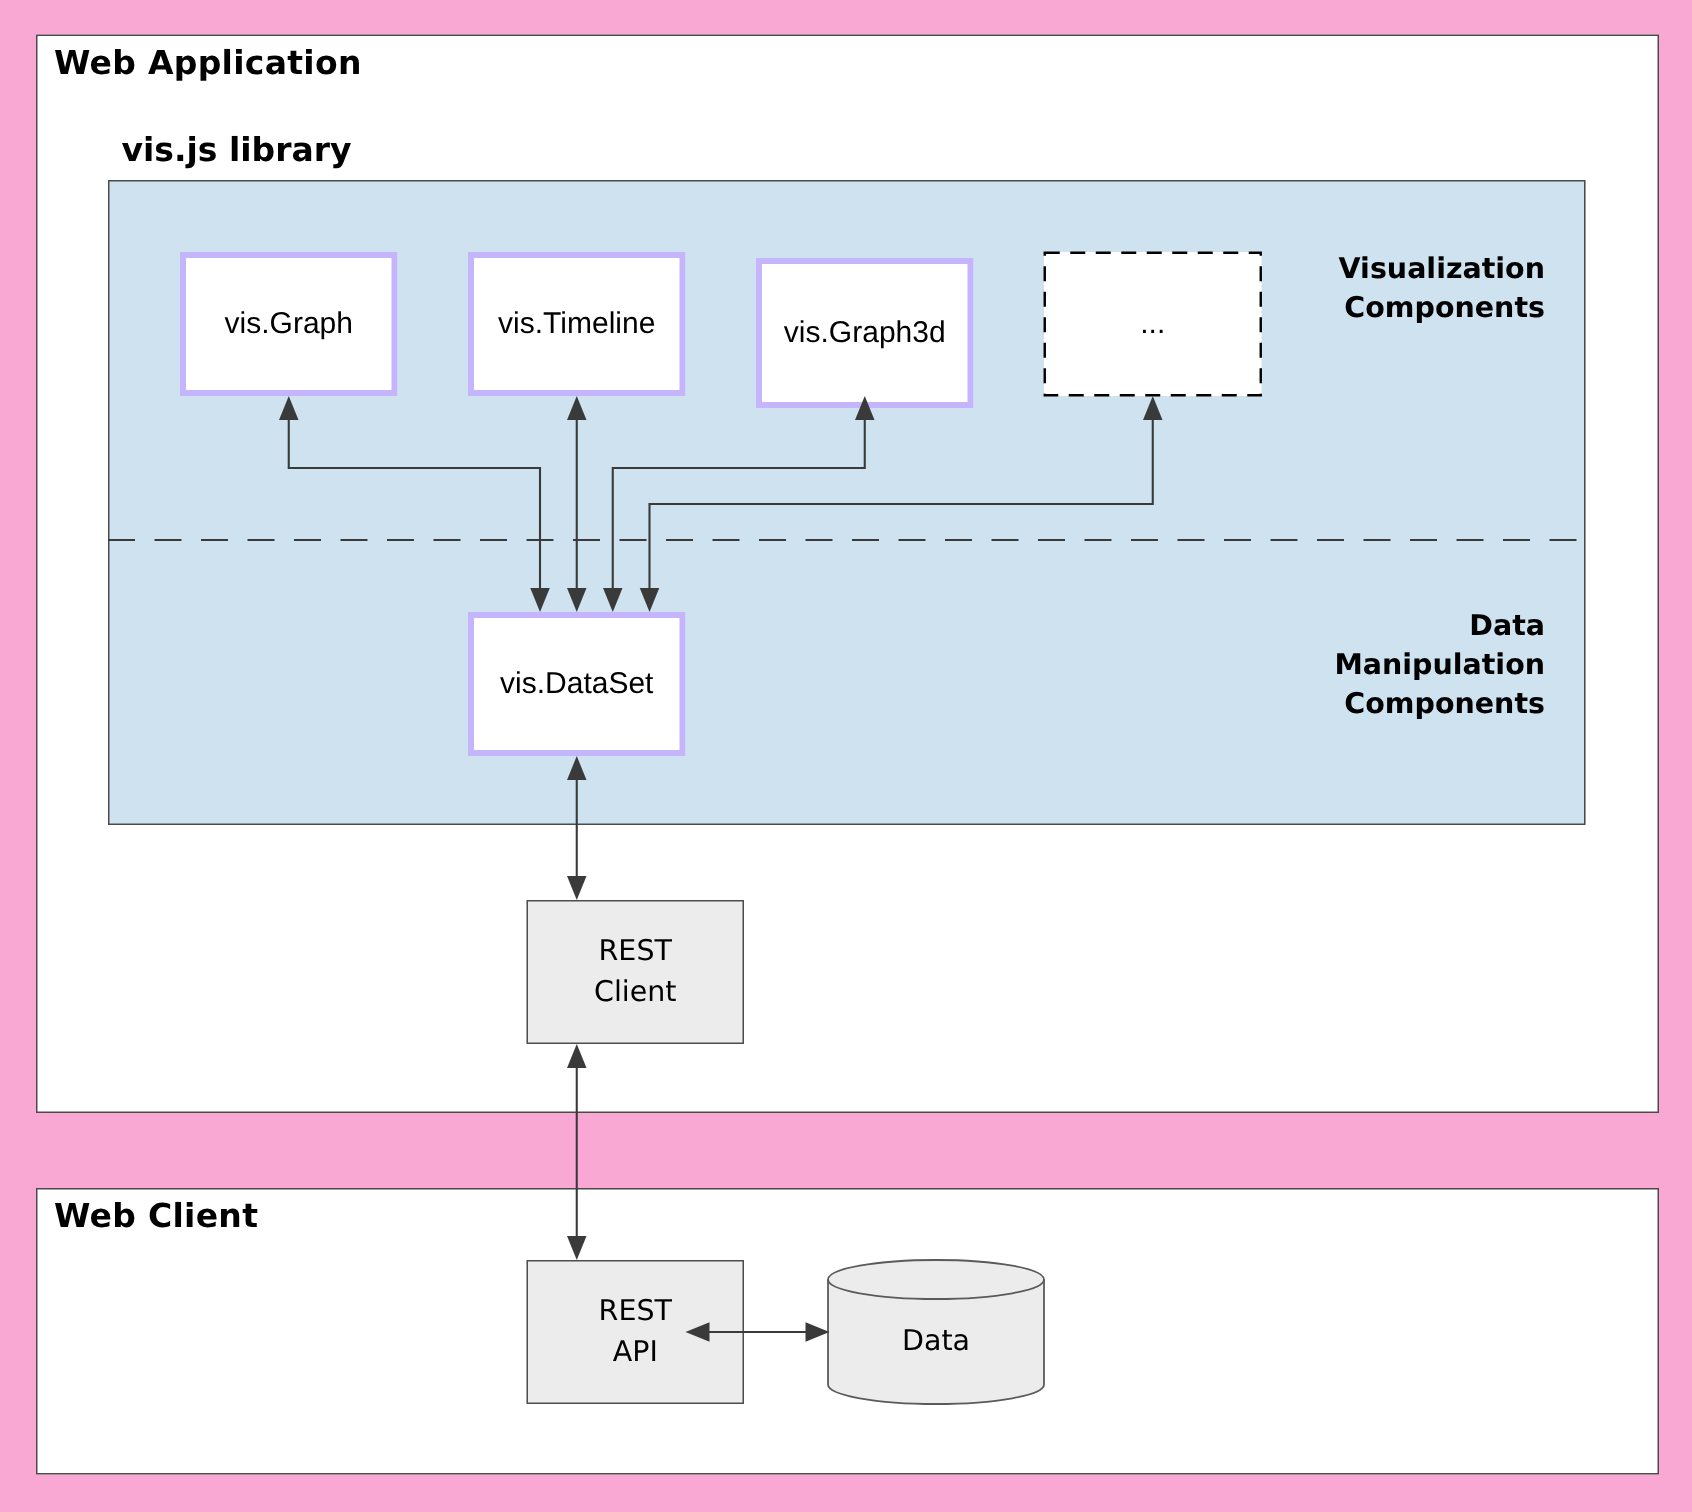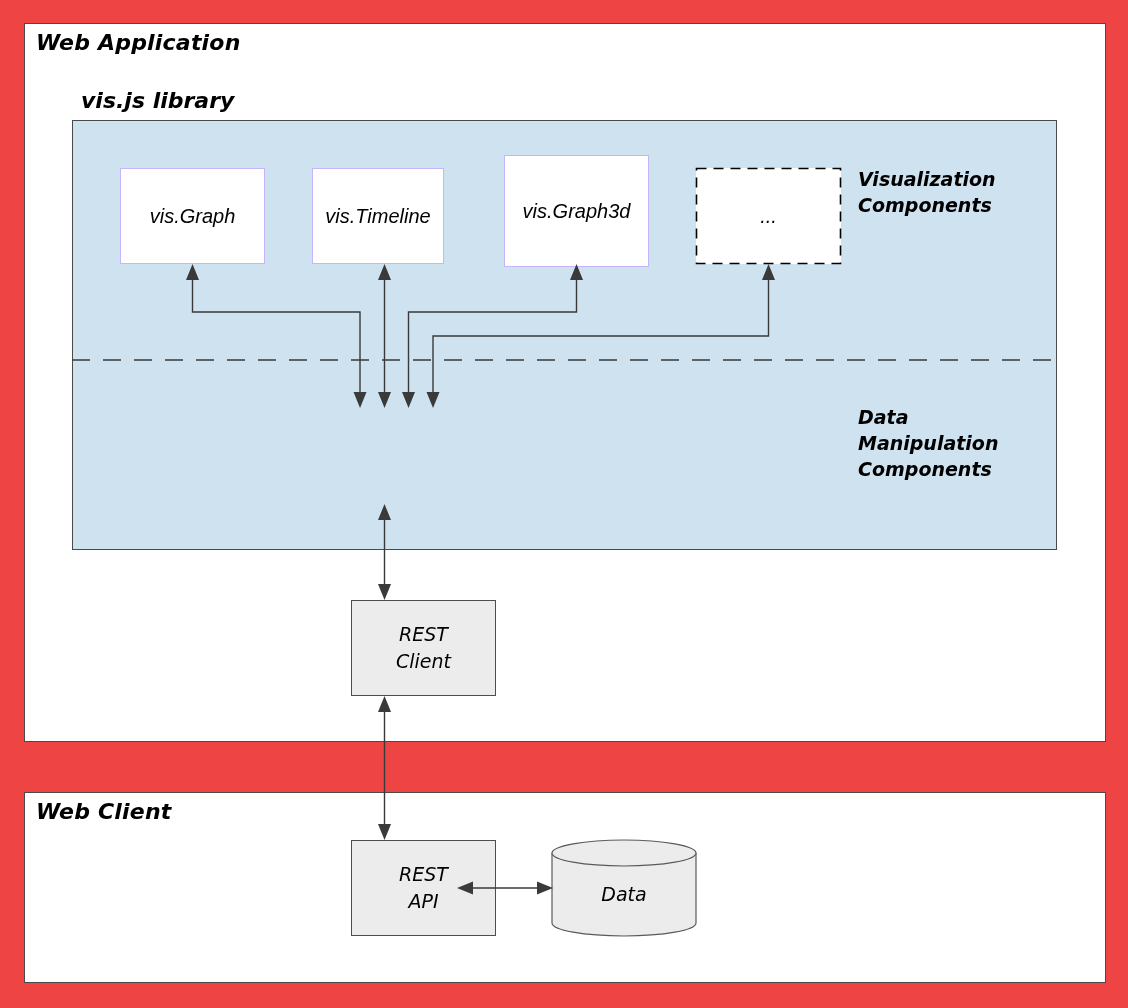--- a/index.html
+++ b/index.html
@@ -1,24 +1,23 @@
 <!DOCTYPE html>
 <html><head>
 <meta charset="utf-8">
 <style>
   html, body { margin: 0; padding: 0; background: #ffffff; }
   .canvas {
     position: relative;
     width: 1128px;
     height: 1008px;
-    background: #ef4444;
+    background: #f9a8d4;
     font-family: "DejaVu Sans", sans-serif;
     color: #000;
     overflow: hidden;
-    font-style: italic;
   }
   .abs { position: absolute; box-sizing: border-box; }
 
   .outer-box {
     border: 1px solid #4a4a4a;
     background: #ffffff;
   }
   .outer-title {
     font-size: 22px;
     font-weight: bold;
@@ -28,21 +27,21 @@
   .section-title {
     font-size: 22px;
     font-weight: bold;
     white-space: nowrap;
   }
   .panel-blue {
     background: #cfe2f0;
     border: 1px solid #4a4a4a;
   }
   .node {
-    border: 1px solid #c4b5fd;
+    border: 4px solid #c4b5fd;
     background: #ffffff;
     display: flex;
     align-items: center;
     justify-content: center;
     text-align: center;
     font-family: "Liberation Sans", sans-serif;
     font-size: 20px;
     line-height: 26px;
     white-space: pre-line;
   }
@@ -54,21 +53,21 @@
     line-height: 27px;
     margin-left: 39px;
   }
   .node-dashed {
     border: none; 
   }
   .side-label {
     font-size: 19px;
     font-weight: bold;
     line-height: 26px;
-    text-align: left;
+    text-align: right;
     white-space: pre-line;
   }
   .cyl-label {
     display: flex;
     align-items: center;
     justify-content: center;
     padding-top: 12px;
     font-family: "DejaVu Sans", sans-serif;
     font-size: 19px;
   }
@@ -89,36 +88,39 @@
   <div class="abs outer-box" style="left:24px; top:23px; width:1082px; height:719px;"></div>
   <div class="abs outer-title" style="left:36px; top:30px;">Web Application</div>
 
   <div class="abs section-title" style="left:81px; top:88px;">vis.js library</div>
 
   <div class="abs panel-blue" style="left:72px; top:120px; width:985px; height:430px;"></div>
 
   <div class="abs node" style="left:120px; top:168px; width:145px; height:96px;">
     <span>vis.Graph</span>
   </div>
-  <div class="abs node" style="left:312px; top:168px; width:132px; height:96px;">
+  <div class="abs node" style="left:312px; top:168px; width:145px; height:96px;">
     <span>vis.Timeline</span>
   </div>
-  <div class="abs node" style="left:504px; top:155px; width:145px; height:112px;">
+  <div class="abs node" style="left:504px; top:172px; width:145px; height:100px;">
     <span>vis.Graph3d</span>
   </div>
   <div class="abs node node-dashed" style="left:696px; top:168px; width:145px; height:96px;">
     <span>...</span>
   </div>
 
   <div class="abs side-label" style="left:858px; top:166px; width:172px;">Visualization
 Components</div>
   <div class="abs side-label" style="left:858px; top:404px; width:172px;">Data
 Manipulation
 Components</div>
 
+  <div class="abs node" style="left:312px; top:408px; width:145px; height:96px;">
+    <span>vis.DataSet</span>
+  </div>
 
   <div class="abs node node-gray" style="left:312px; top:600px; width:145px; height:96px;">
     <span>REST
 Client</span>
   </div>
 
   <div class="abs outer-box" style="left:24px; top:792px; width:1082px; height:191px;"></div>
   <div class="abs outer-title" style="left:36px; top:799px;">Web Client</div>
 
   <div class="abs node node-gray" style="left:312px; top:840px; width:145px; height:96px;">

